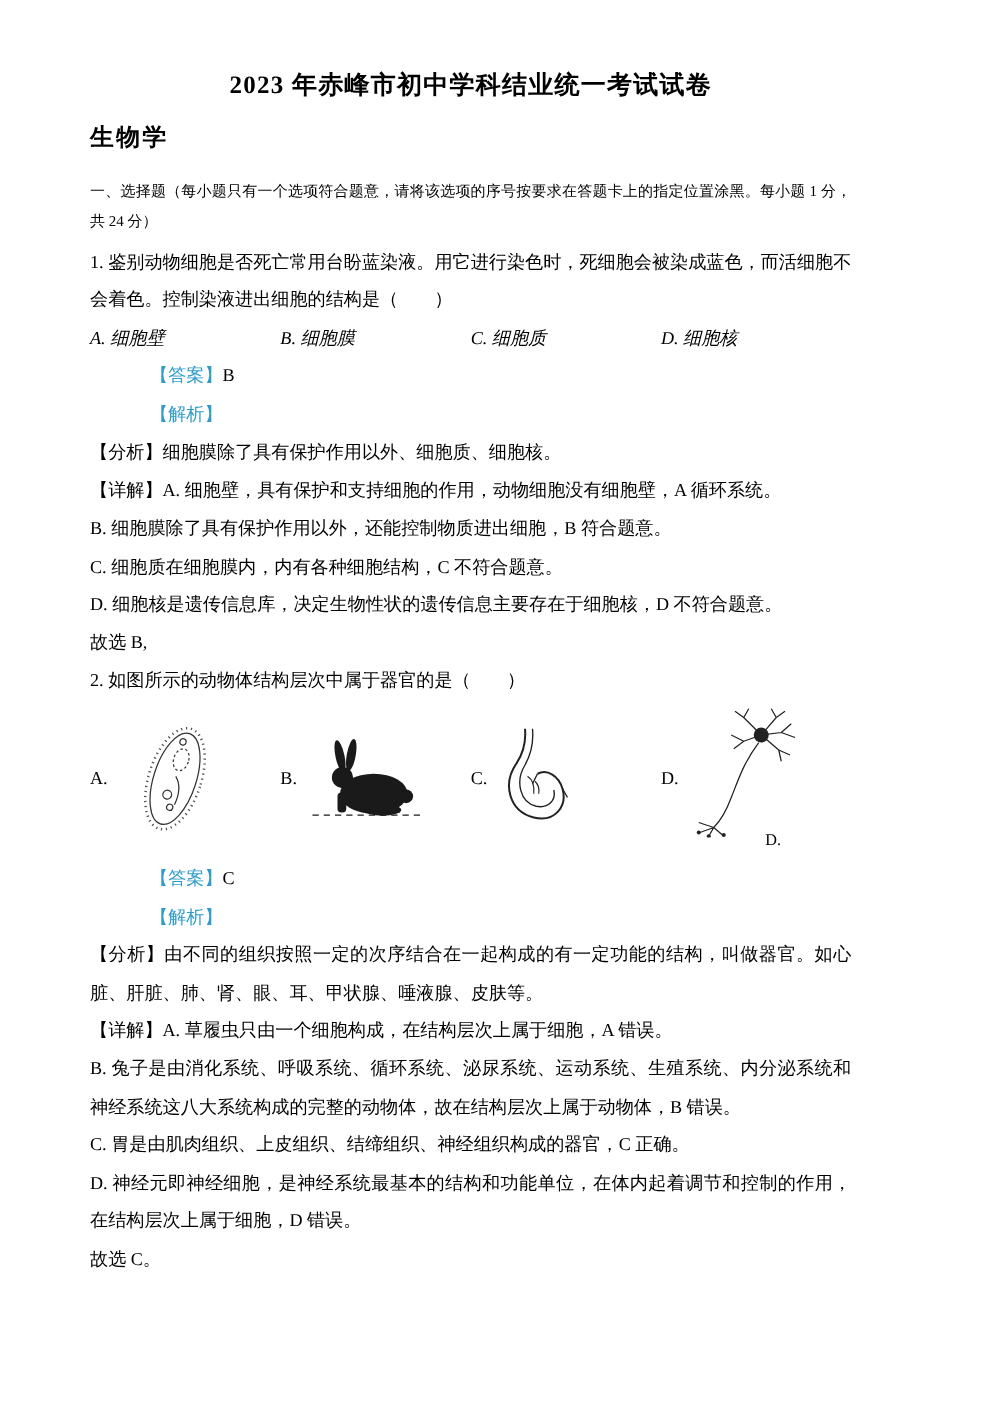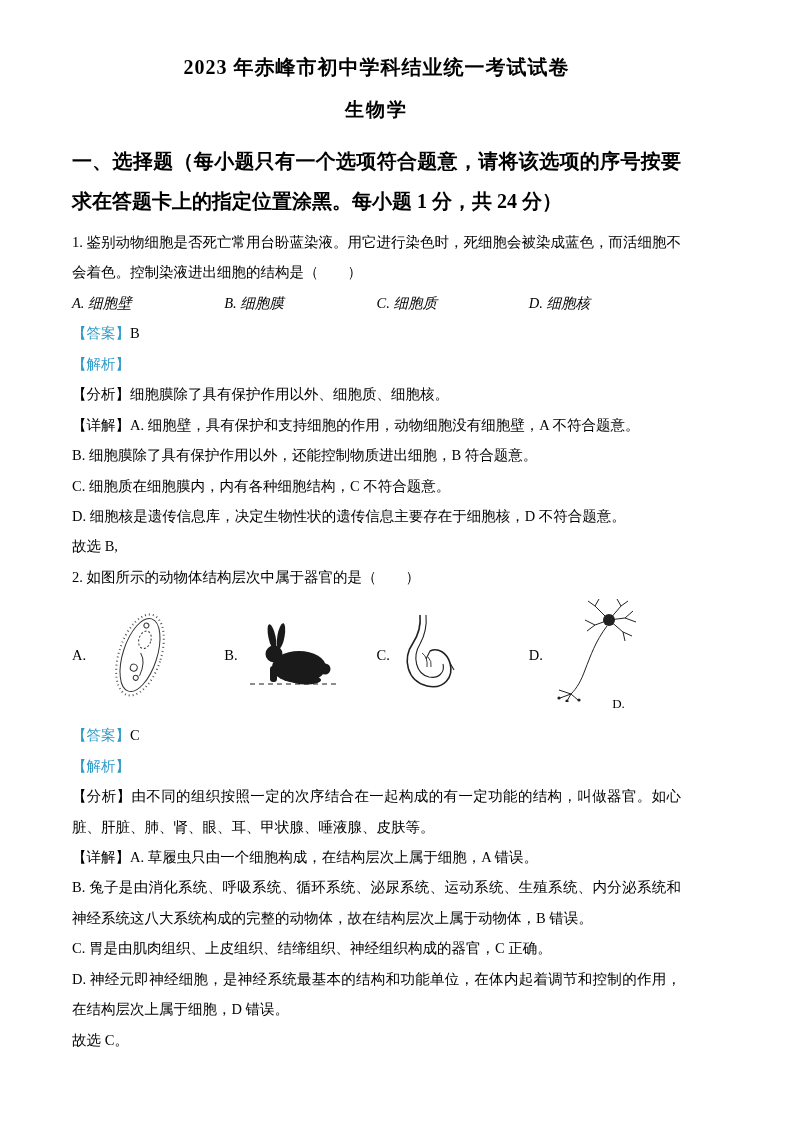--- a/index.html
+++ b/index.html
@@ -23,38 +23,37 @@
   .title {
     font-size: 20px;
     font-weight: bold;
     text-align: center;
     margin: 8px 0 16px 0;
     letter-spacing: 1px;
   }
   .subject {
     font-size: 19px;
     font-weight: bold;
-    text-align: center;
     margin: 0 0 18px 0;
     letter-spacing: 2px;
   }
   .section-heading {
-    font-size: 20px;
-    font-weight: bold;
+    font-size: 12px;
+    font-weight: normal;
     line-height: 2.0;
     margin: 1px 0 6px 0;
     text-align: justify;
   }
   .para {
     font-size: 14.5px;
     line-height: 2.1;
     margin: 0;
     text-align: justify;
   }
-  .blue { color: var(--accent, #2E9BC9); }
+  .blue { color: var(--accent, #2E9BC9); margin-left: 48px; }
   .options-row {
     display: flex;
     font-size: 14.5px;
     line-height: 2.1;
     font-style: italic;
   }
   .options-row .option { width: 25%; }
   .figure-row {
     display: flex;
     align-items: center;
@@ -91,21 +90,21 @@
     <span class="option">C. 细胞质</span>
     <span class="option">D. 细胞核</span>
   </div>
 
   <p class="para"><span class="blue">【答案】</span><span>B</span></p>
 
   <p class="para"><span class="blue">【解析】</span></p>
 
   <p class="para"><span>【分析】</span><span>细胞膜除了具有保护作用以外、细胞质、细胞核。</span></p>
 
-  <p class="para"><span>【详解】</span><span>A. 细胞壁，具有保护和支持细胞的作用，动物细胞没有细胞壁，A 不符合题意。</span></p>
+  <p class="para"><span>【详解】</span><span>A. 细胞壁，具有保护和支持细胞的作用，动物细胞没有细胞壁，A 循环系统。</span></p>
   <p class="para">B. 细胞膜除了具有保护作用以外，还能控制物质进出细胞，B 符合题意。</p>
   <p class="para">C. 细胞质在细胞膜内，内有各种细胞结构，C 不符合题意。</p>
   <p class="para">D. 细胞核是遗传信息库，决定生物性状的遗传信息主要存在于细胞核，D 不符合题意。</p>
 
   <p class="para">故选 B,</p>
 
   <p class="para">2. 如图所示的动物体结构层次中属于器官的是（　　）</p>
 
   <div class="figure-row">
 

